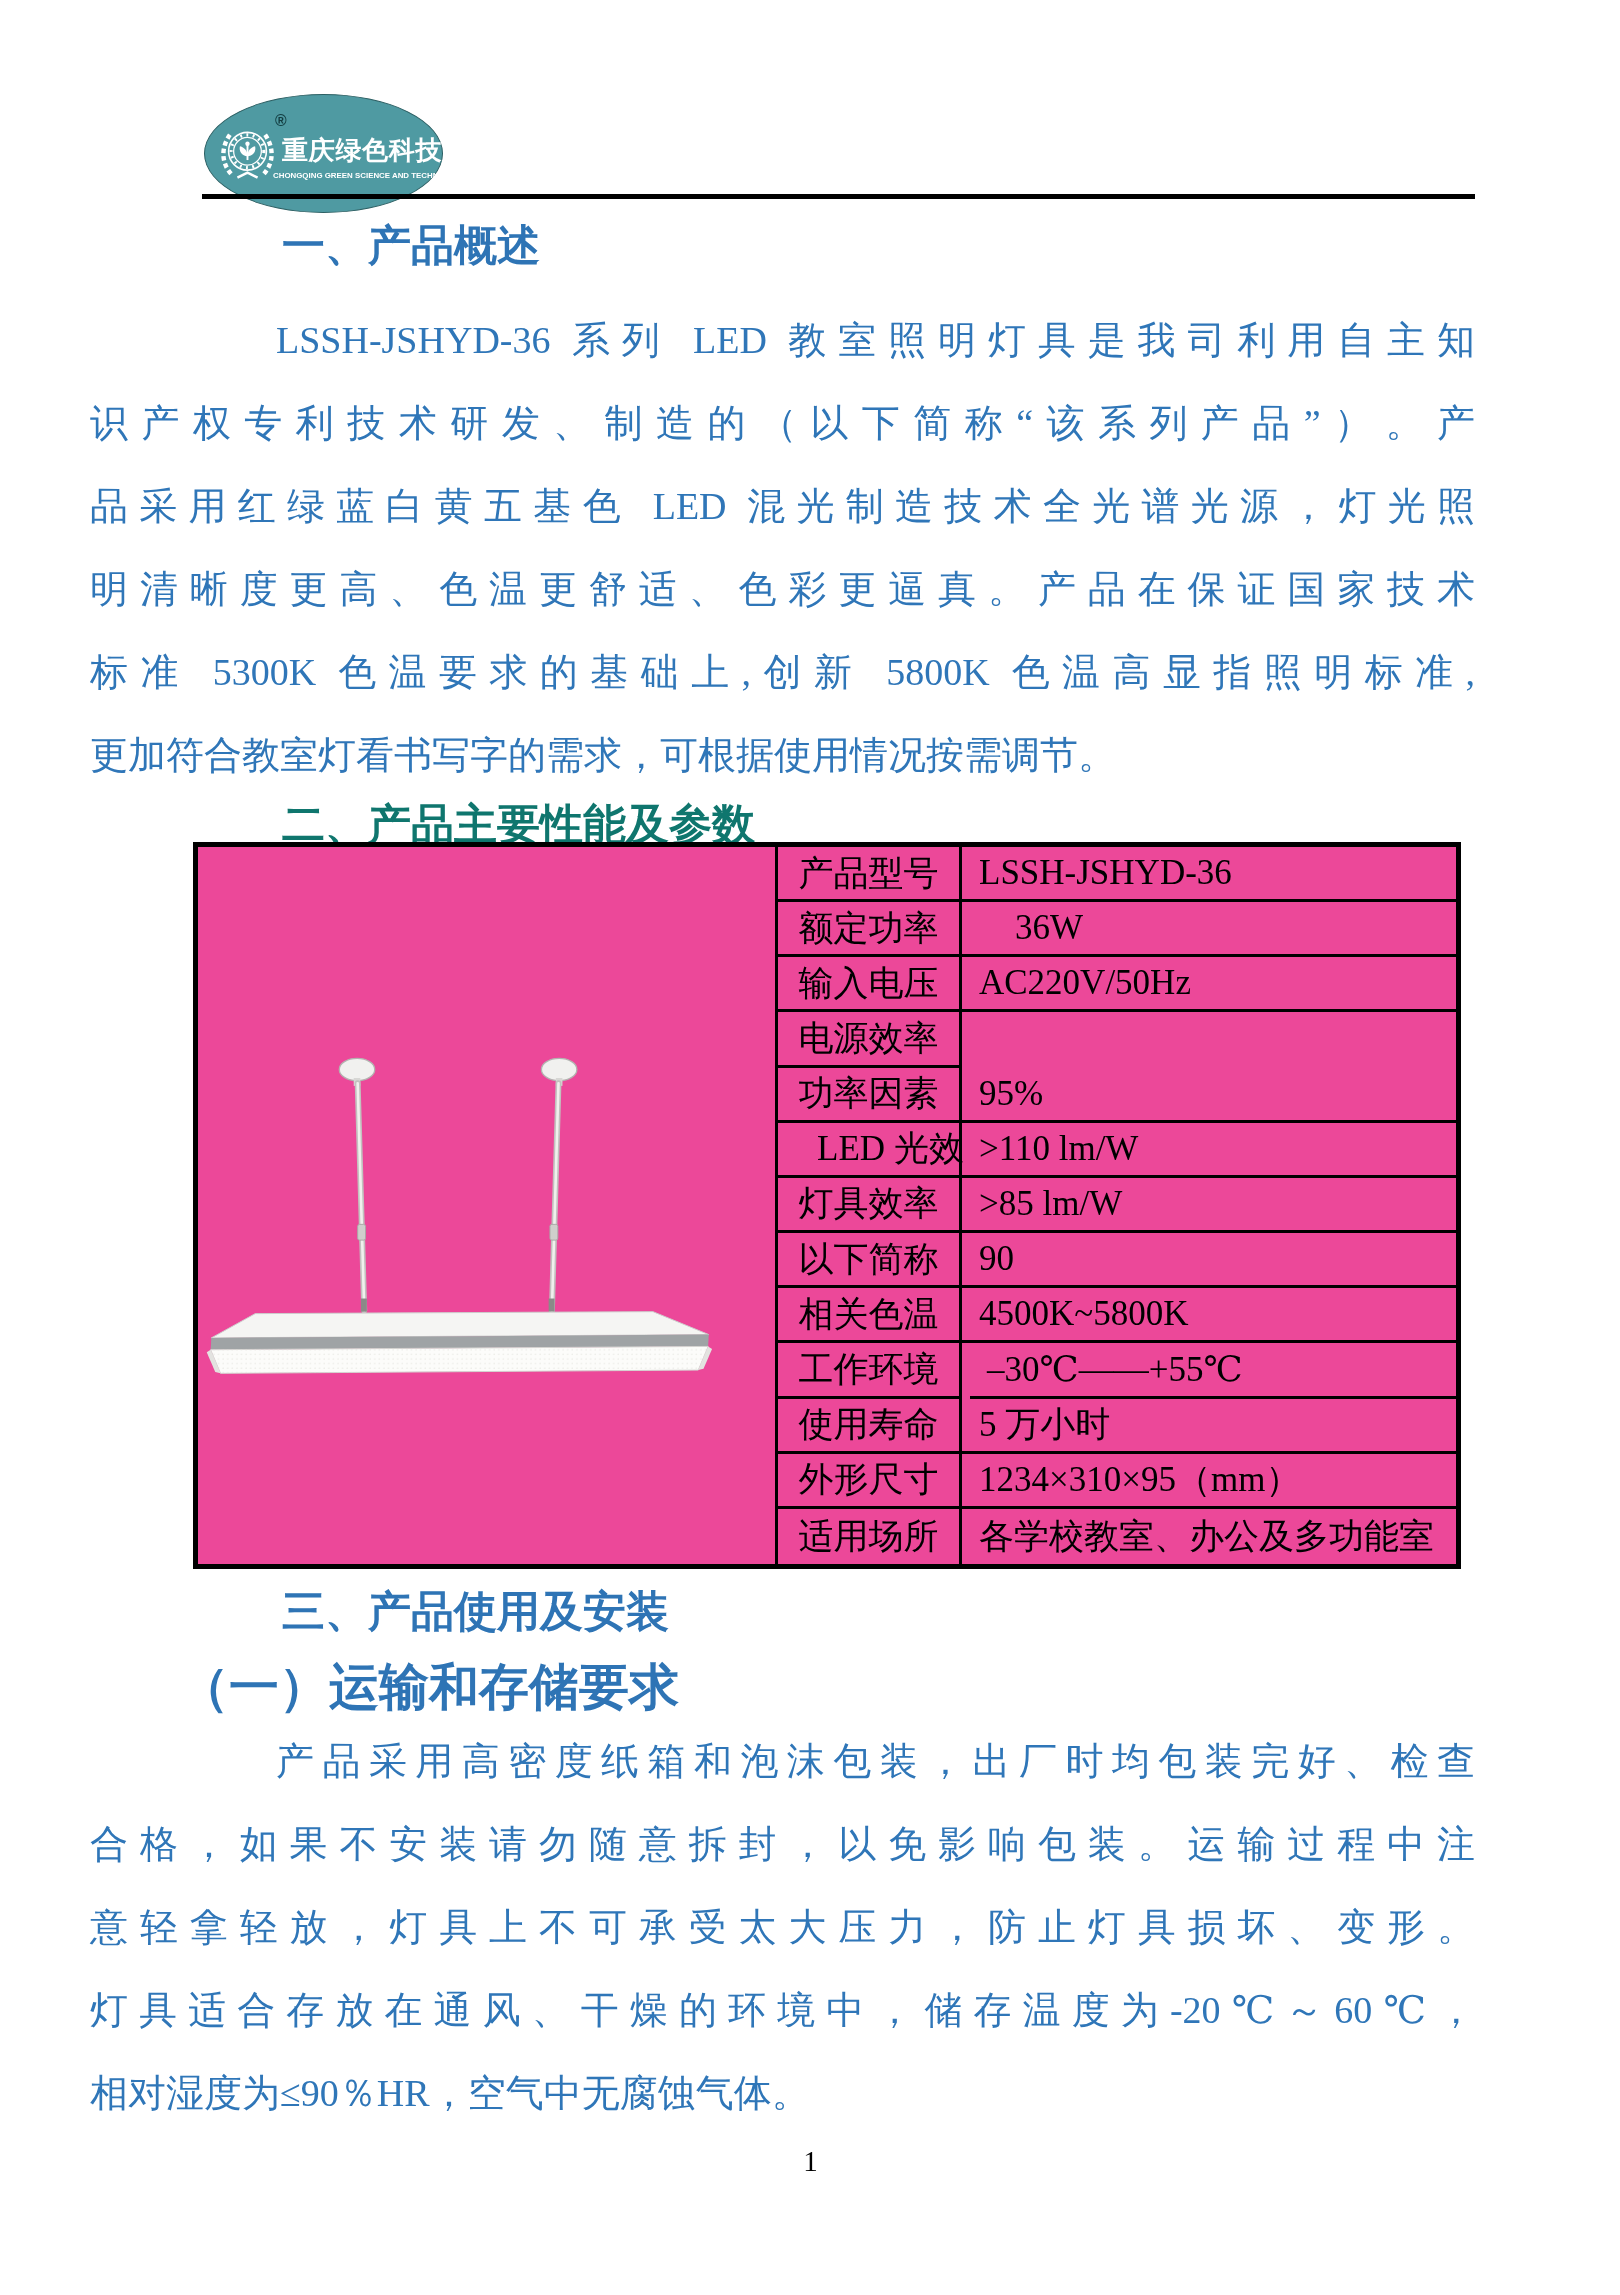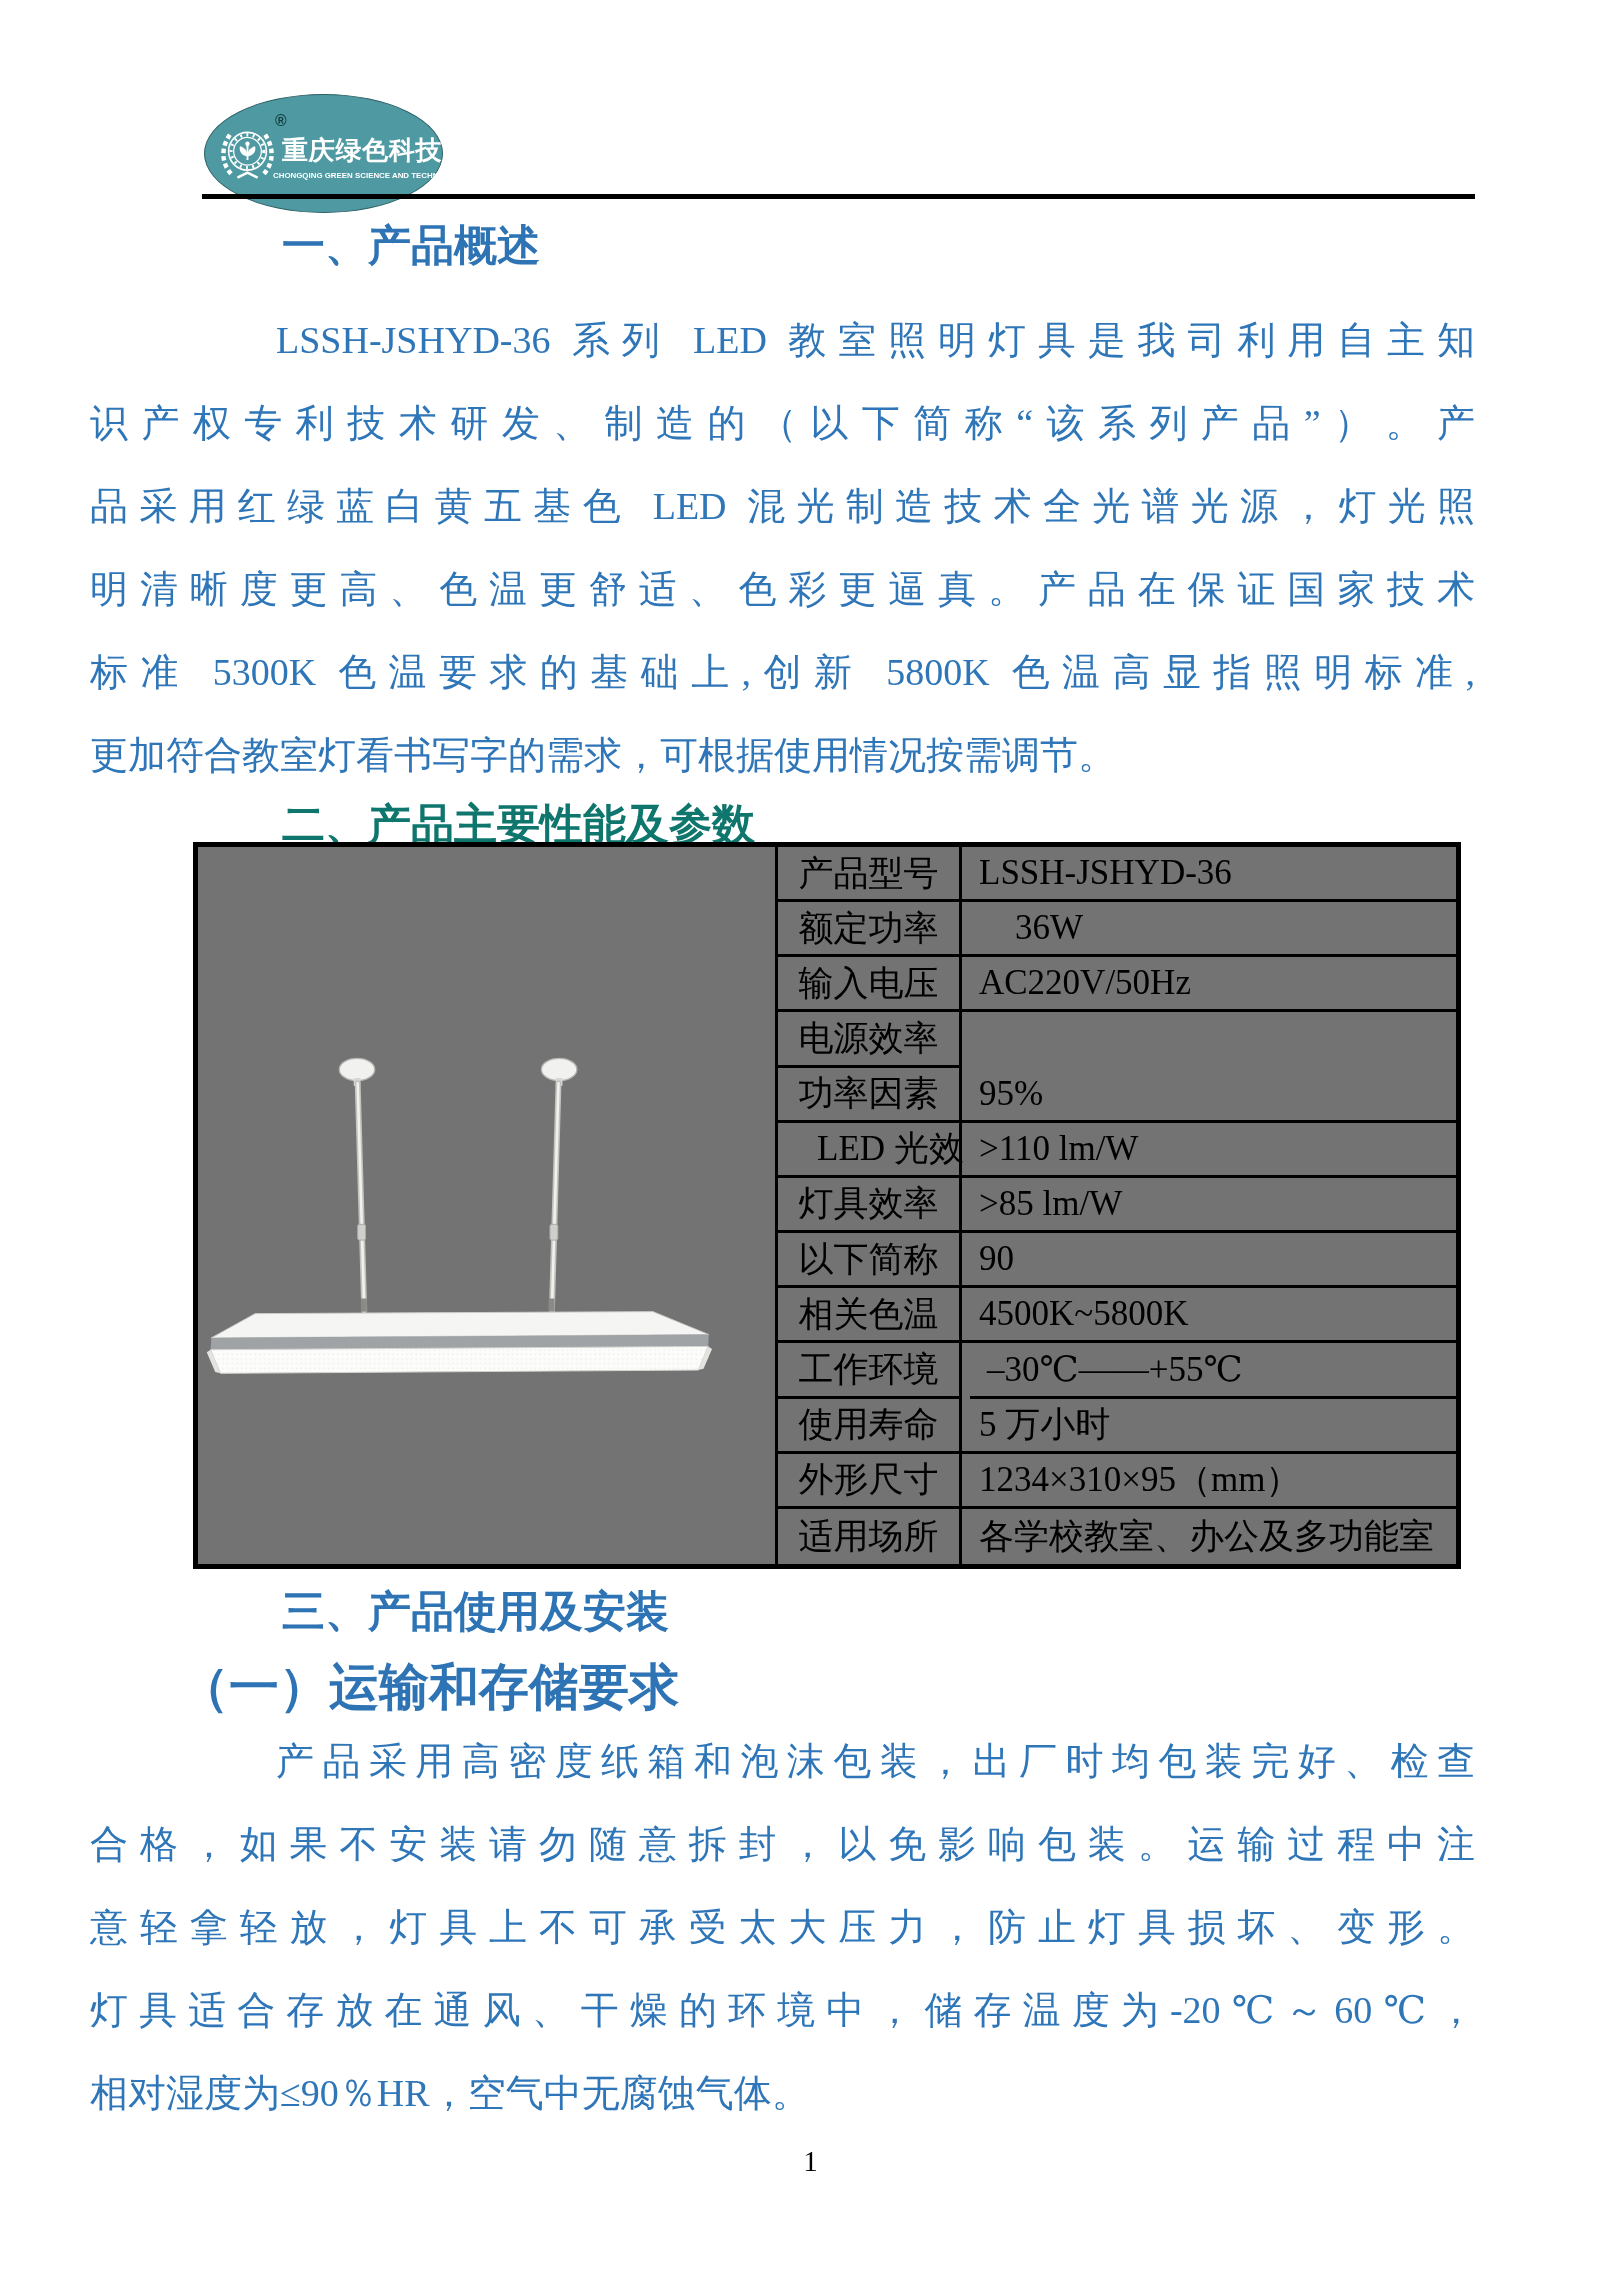--- a/index.html
+++ b/index.html
@@ -60,21 +60,21 @@
   .pline.ind{text-indent:186px;}
   .pline.last{text-align-last:left;}
   
   #spec-table{
     position:absolute;left:193px;top:842px;width:1268px;height:727px;
     display:grid;
     grid-template-columns:580px 184px 1fr;
     grid-template-rows:repeat(13,1fr);
     border:5.3px solid #000;
     box-sizing:border-box;
-    background:#737373;
+    background:#ec4899;
     color:#000;
   }
   #spec-table .imgcell{
     grid-column:1;grid-row:1 / span 13;
     border-right:3.3px solid #000;
     position:relative;
   }
   #spec-table .lbl{
     grid-column:2;
     border-right:3.3px solid #000;border-bottom:3.3px solid #000;

